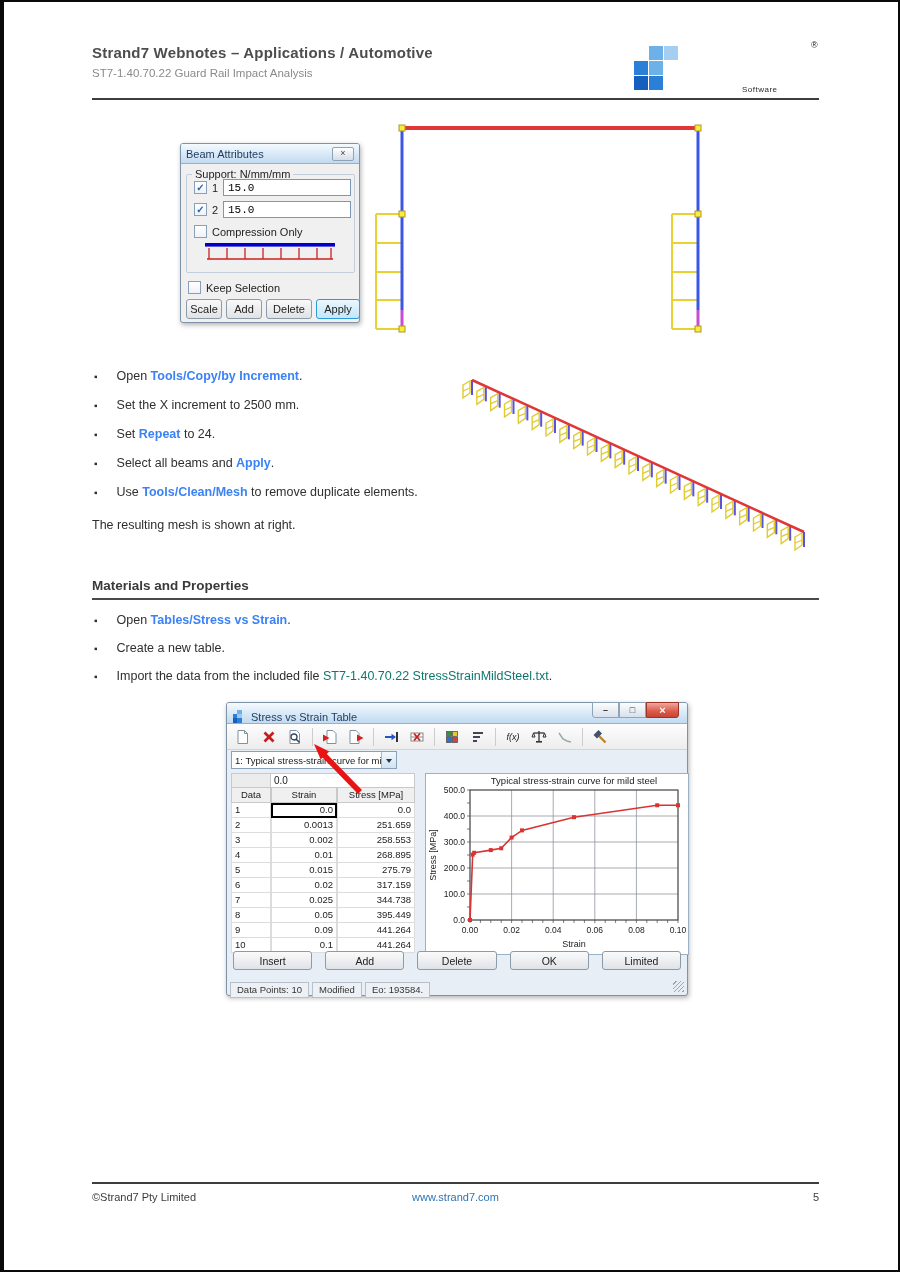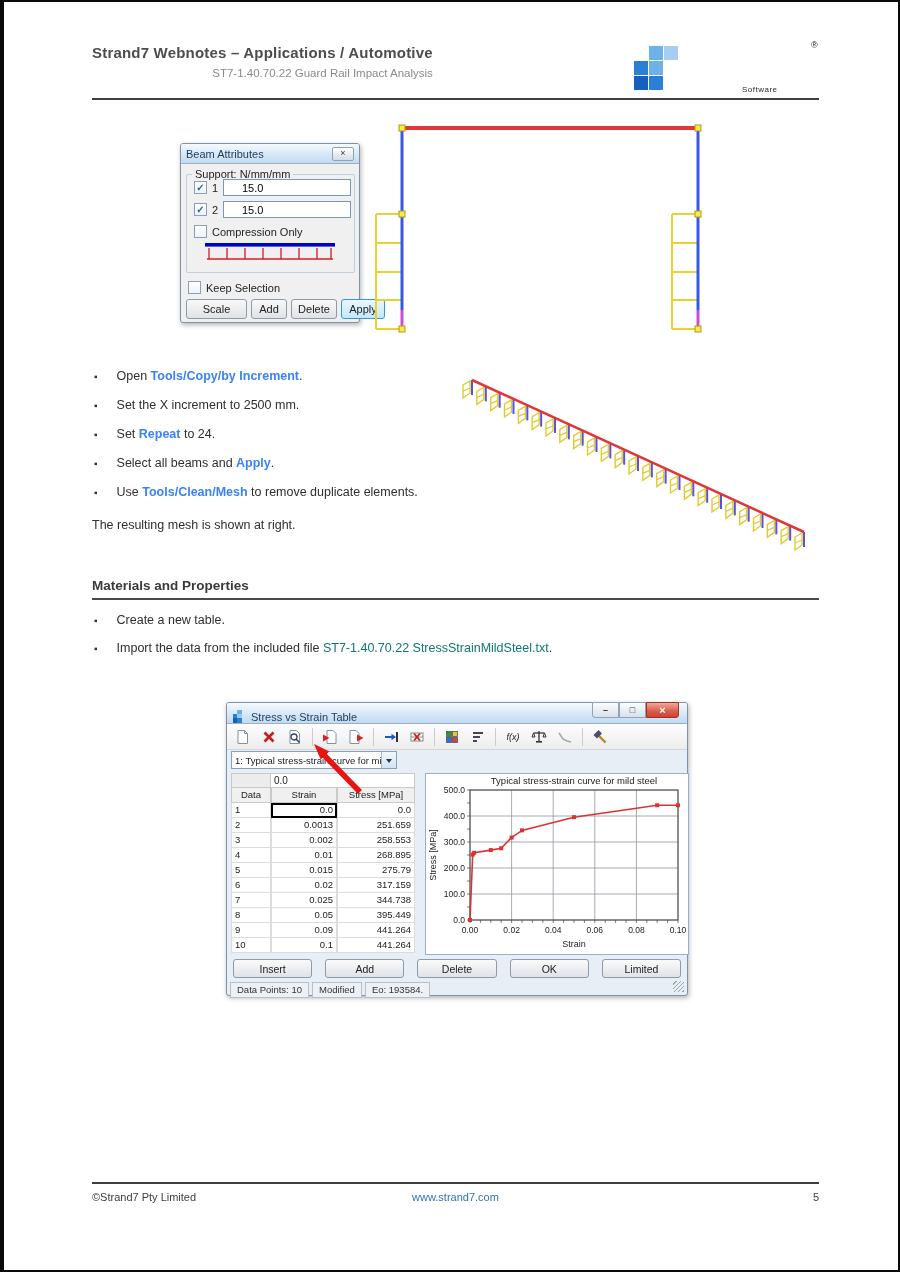--- a/index.html
+++ b/index.html
@@ -5,21 +5,21 @@
   * { margin:0; padding:0; box-sizing:border-box; }
   html,body { background:#888; }
   body { font-family:"Liberation Sans", sans-serif; }
   .page {
     position:relative; width:900px; height:1272px; background:#fff;
     border:2px solid #0a0a0a; border-left-width:4px; overflow:hidden;
     font-family:"Liberation Sans", sans-serif; color:#333;
   }
 
   
-  .doc-header { position:absolute; left:88px; top:42px;text-align:right; }
+  .doc-header { position:absolute; left:88px; top:42px; }
   .doc-title { font-size:15px; font-weight:bold; color:#4d4d4d; letter-spacing:.2px; }
   .doc-subtitle { font-size:11.5px; color:#8a8a8a; margin-top:6px; }
   .header-rule { position:absolute; left:88px; top:96px; width:727px; height:2px; background:#3d3d3d; }
 
   .logo { position:absolute; left:630px; top:36px; width:200px; height:58px; }
   .logo-mark { position:absolute; left:0; top:8px; width:46px; height:46px; }
   .logo-mark i { position:absolute; width:14px; height:14px; }
   .lm1 { left:15px; top:0;   background:#6cb2e8; }
   .lm2 { left:30px; top:0;   background:#a6cef1; }
   .lm3 { left:0;   top:15px; background:#2a80d6; }
@@ -43,27 +43,27 @@
     background:linear-gradient(#ffffff,#d5dde6); text-align:center; line-height:11px; font-size:9px; color:#444; }
   .bd-close::before { content:"\00d7"; }
   .bd-group { position:absolute; left:5px; top:30px; width:169px; height:99px; border:1px solid #c3cedb; border-radius:2px; }
   .bd-group-label { position:absolute; left:5px; top:-7px; background:#f0f0f0; padding:0 3px; font-size:11px; color:#222; }
   .bd-row { position:absolute; left:7px; display:flex; align-items:center; }
   .checkbox { width:13px; height:13px; border:1px solid #8aa0b8; background:linear-gradient(#fff,#eef3f8);
     display:inline-block; text-align:center; line-height:12px; font-size:10px; color:#2a62a8; flex:0 0 13px; }
   .checkbox.checked::before { content:"\2713"; font-weight:bold; }
   .cb-label { margin-left:5px; font-size:11px; }
   .bd-input { position:absolute; left:36px; width:128px; height:17px; border:1px solid #7a96b8;
-    background:#fff; font-size:11px; font-family:Liberation Sans, sans-serif; padding-left:18px; }
+    background:#fff; font-size:11px; font-family:Liberation Mono, monospace; padding-left:4px; }
   .bd-glyph { position:absolute; left:14px; top:66px; }
   .bd-keep { position:absolute; left:7px; top:137px; display:flex; align-items:center; }
   .bd-buttons { position:absolute; left:5px; top:155px; display:flex; gap:4px; }
   .bd-btn { height:20px; border:1px solid #8d9aa8; border-radius:3px;
     background:linear-gradient(#f9f9f9,#e0e2e5); font-size:11px; font-family:"Liberation Sans",sans-serif; color:#222; }
-  .bd-btn.w1{width:61px}.bd-btn.w2{width:36px}.bd-btn.w3{width:46px}
+  .bd-btn.w1{width:36px}.bd-btn.w2{width:36px}.bd-btn.w3{width:46px}
   .bd-btn.apply { width:44px; border:1.5px solid #2d9bd8; background:linear-gradient(#eaf6fd,#c4e7fa); }
 
   
   .frame-fig { position:absolute; left:368px; top:112px; }
   .mesh-fig { position:absolute; left:448px; top:360px; }
 
   
   .steps { position:absolute; left:88px; top:366px; width:372px; }
   .bullet-item { display:flex; margin-bottom:12px; font-size:12.5px; color:#2f2f2f; line-height:17px; }
   .bullet-item::before { content:"\25aa"; font-size:10px; color:#2f2f2f; margin-right:19px; margin-left:2px; line-height:17px; }
@@ -118,21 +118,21 @@
   .hc.c0 { width:40px; } .hc.c1 { width:66px; } .hc.c2 { width:78px; }
   .st-row { display:flex; height:15px; }
   .st-cell { border:1px solid #dcdcdc; border-top:none; font-size:9.5px; line-height:13px; padding:0 3px; background:#fff; color:#222; }
   .st-cell.c0 { width:40px; text-align:left; }
   .st-cell.c1 { width:66px; text-align:right; }
   .st-cell.c2 { width:78px; text-align:right; }
   .st-cell.active { outline:2px solid #000; outline-offset:-2px; }
 
   .chart-panel { position:absolute; left:194px; top:0; width:264px; height:182px; background:#fff; border:1px solid #9ab0c4; }
 
-  .sd-buttons { position:absolute; top:256px; left:6px; right:6px; display:flex; gap:13px; }
+  .sd-buttons { position:absolute; top:248px; left:6px; right:6px; display:flex; gap:13px; }
   .sd-btn { flex:1; height:19px; border:1px solid #8d9aa8; border-radius:3px;
     background:linear-gradient(#fafafa,#dfe3e8); font-size:10.5px; font-family:"Liberation Sans",sans-serif; color:#222; }
   .sd-status { position:absolute; top:279px; left:3px; right:3px; height:16px; display:flex; gap:3px; }
   .status-cell { border:1px solid #b6c0ca; background:#edf1f6; font-size:9.5px; padding:1px 6px; color:#333; white-space:nowrap; }
   .resize-grip { position:absolute; right:3px; bottom:3px; width:11px; height:11px;
     background:repeating-linear-gradient(135deg, transparent 0 2px, #9aa8b6 2px 3px); }
 
   .annot-arrow { position:absolute; left:288px; top:730px; z-index:5; }
 
   
@@ -301,20 +301,23 @@
         <use href="#postSym" transform="translate(352,170)"></use>
       </g>
     <line x1="20" y1="18" x2="352" y2="170" stroke="#e23535" stroke-width="2.5"></line>
   </svg>
 
   <div class="section-head">
     <h2>Materials and Properties</h2>
   </div>
 
   <div class="mat-steps">
+    <div class="bullet-item">
+        <span><span>Open </span><strong>Tables/Stress vs Strain</strong><span>.</span></span>
+      </div>
     <div class="bullet-item">
         <span><span>Create a new table.</span><strong></strong><span></span></span>
       </div>
     <div class="bullet-item">
         <span><span>Import the data from the included file </span><a class="doc-link">ST7-1.40.70.22 StressStrainMildSteel.txt</a><span>.</span></span>
       </div>
   </div>
 
   <div class="win-dialog stress-dialog">
     <div class="sd-title">

